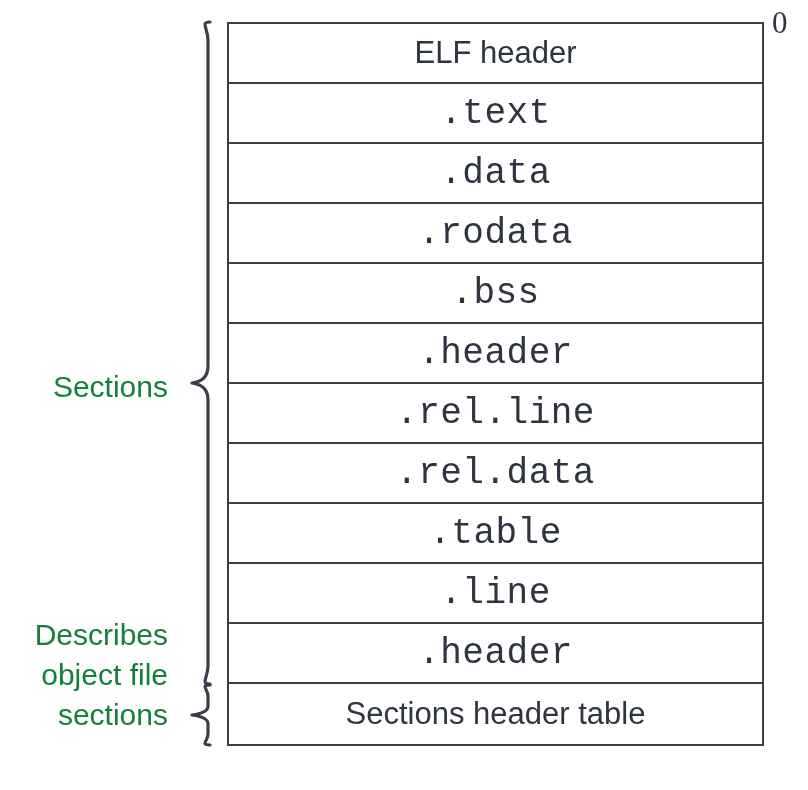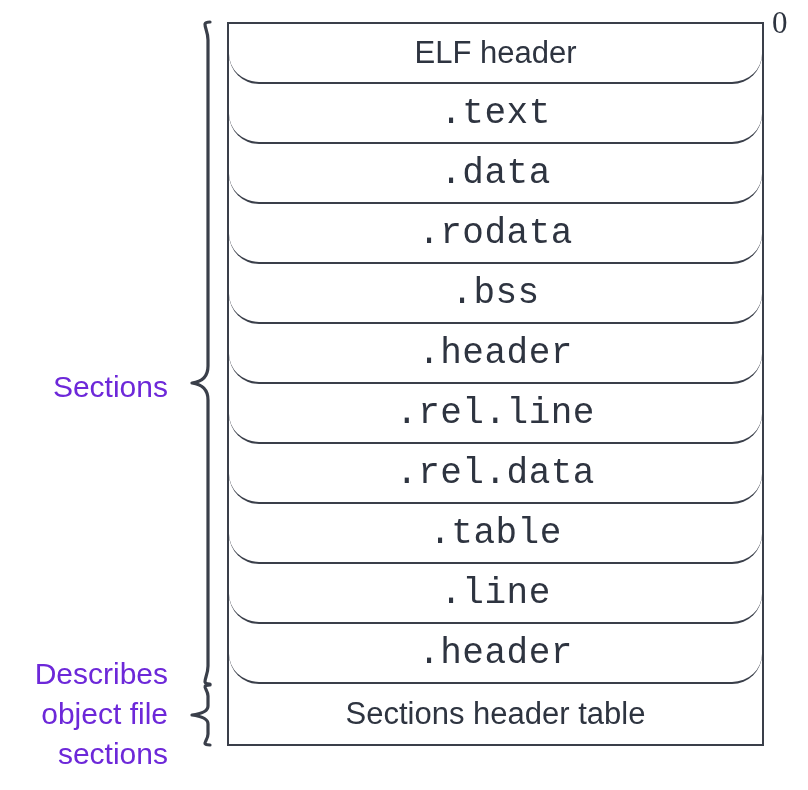--- a/index.html
+++ b/index.html
@@ -13,35 +13,35 @@
     height: 790px;
     background: #ffffff;
     overflow: hidden;
     font-family: "Liberation Sans", sans-serif;
   }
 
   
   .label-block {
     position: absolute;
     text-align: right;
-    color: #6d28d9;
+    color: #15803d;
     font-family: "Liberation Sans", sans-serif;
     font-size: 30px;
     line-height: 40px;
     white-space: nowrap;
   }
   #sections-label {
     left: 0px;
     width: 168px;
     top: 367px;
   }
   #describes-label {
     left: 0px;
     width: 168px;
-    top: 654px;
+    top: 615px;
   }
   #describes-label .ln { display: block; }
 
   
   .brace {
     position: absolute;
   }
   #brace-sections { left: 186px; top: 18px; }
   #brace-describes { left: 186px; top: 682px; }
 
@@ -67,21 +67,20 @@
     background: #ffffff;
   }
   .row {
     height: 60px;
     border-bottom: 2.5px solid #3a3f4a;
     box-sizing: border-box;
     display: flex;
     align-items: center;
     justify-content: center;
     background: #ffffff;
-    border-radius: 30px;
   }
   .row:last-child { border-bottom: none; }
   .row .cell-text {
     color: #2e3440;
     text-align: center;
     white-space: pre;
   }
   .row.mono .cell-text {
     font-family: "Liberation Mono", "DejaVu Sans Mono", monospace;
     font-size: 36px;

